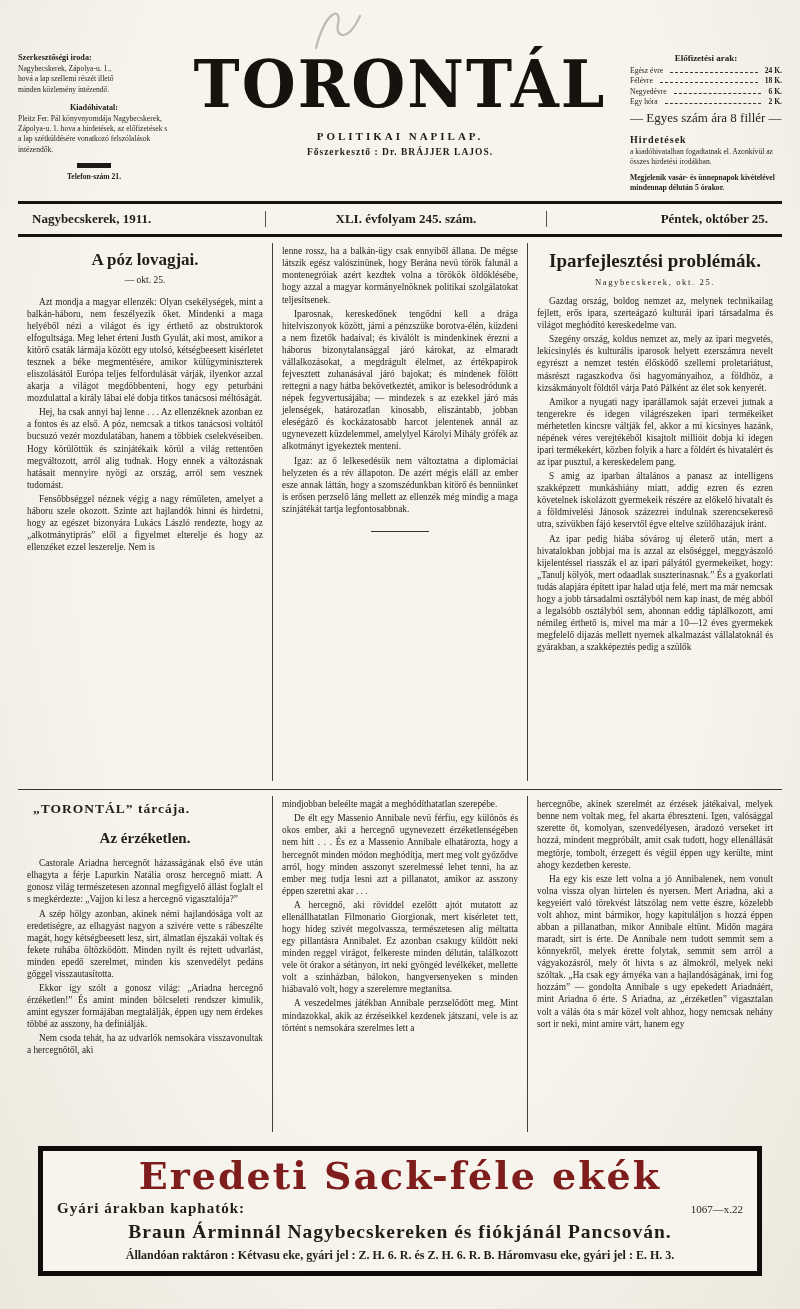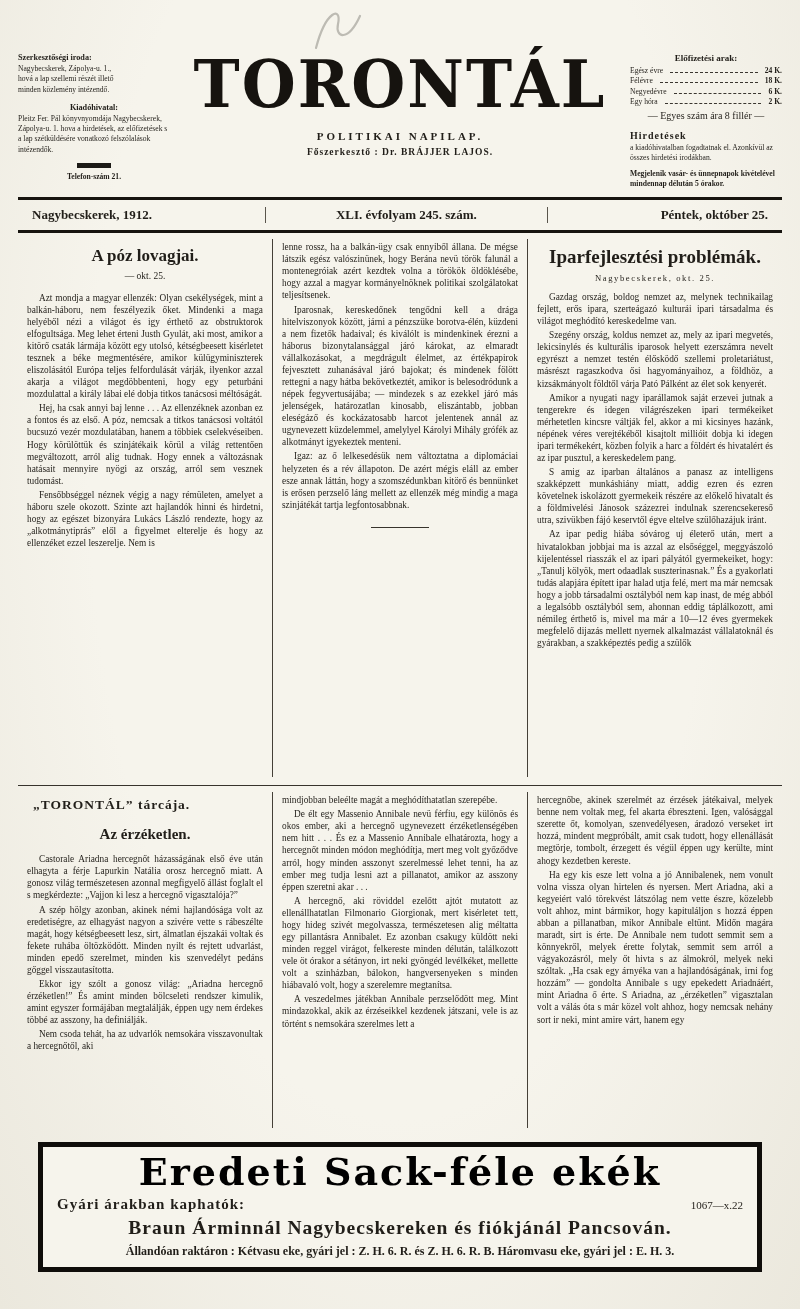--- a/index.html
+++ b/index.html
@@ -25,21 +25,21 @@
     font-family:"DejaVu Serif", serif; font-weight:bold; font-size:62px;
     letter-spacing:2px; line-height:1; transform:scaleY(1.06); transform-origin:top;
     color:#16130f;
   }
   .mast-sub { margin-top:16px; font-weight:bold; font-size:11px; letter-spacing:3px; }
   .mast-ed { margin-top:5px; font-weight:bold; font-size:9.5px; letter-spacing:1px; }
   .hr-title { font-weight:bold; font-size:9px; text-align:center; margin-bottom:2px; }
   .price-row { display:flex; align-items:baseline; gap:7px; }
   .price-leader { flex:1; border-bottom:1px dashed #3a362f; margin-bottom:2px; }
   .price-val { font-weight:bold;text-align:right; }
-  .hr-single { margin-top:2px; font-size:10px; text-align:center; }
+  .hr-single { margin-top:2px; font-size:13px; text-align:left; }
   .hr-ads-title { margin-top:6px; font-weight:bold; font-size:10px; text-align:left; letter-spacing:1px; }
   .hr-body { margin-top:1px; }
   .hr-appears { margin-top:5px; font-weight:bold; }
 
   
   .dateline-wrap { margin:4px 18px 0; border-top:3px solid #17140f; border-bottom:3px solid #17140f; }
   .dateline { display:flex; justify-content:space-between; align-items:center; padding:7px 14px; font-weight:bold; font-size:13px; }
   .dl-mid { border-left:1px solid #5a554c; border-right:1px solid #5a554c; padding:0 70px; }
 
   
@@ -54,21 +54,21 @@
   .art-title.sm { font-size:19px; }
   .art-date { text-align:center; font-size:9.5px; margin-bottom:9px; }
   .art-place { text-align:center; font-size:8.6px; letter-spacing:1.6px; margin-bottom:7px; }
   .short-rule { width:58px; border-top:1px solid #37332c; margin:16px auto 0; }
   .section-rule { border-top:1px solid #37332c; margin:8px 18px 0; }
   .tarca-header { font-weight:bold; font-size:13.5px; letter-spacing:1px; padding:2px 0 3px 6px; }
   .tarca-title { font-size:15px; font-weight:bold; text-align:center; margin:8px 0 9px; }
 
   
   .ad { margin:14px 38px 0; border:5px solid #0f0d0a; padding:2px 14px 8px; background:#f6f4ec; }
-  .ad-headline { text-align:center; font-family:"DejaVu Serif", serif; font-weight:bold; font-size:38px; letter-spacing:2px; color:#000000; }
+  .ad-headline { text-align:center; font-family:"DejaVu Serif", serif; font-weight:bold; font-size:38px; letter-spacing:2px; color:#7f1d1d; }
   .ad-row { display:flex; justify-content:space-between; align-items:center; margin-top:2px; }
   .ad-sub { font-weight:bold; font-size:15px; letter-spacing:1px; }
   .ad-ref { font-size:11px; }
   .ad-main { text-align:center; font-weight:bold; font-size:19.5px; letter-spacing:1px; margin-top:4px; }
   .ad-foot { text-align:center; font-weight:bold; font-size:12px; margin-top:5px; }
 </style>
 </head>
 <body>
 
 <div class="page">
@@ -124,21 +124,21 @@
 
       <div class="hr-single">— Egyes szám ára 8 fillér —</div>
       <div class="hr-ads-title">Hirdetések</div>
       <div class="hr-body">a kiadóhivatalban fogadtatnak el. Azonkívül az összes hirdetési irodákban.</div>
       <div class="hr-body hr-appears">Megjelenik vasár- és ünnepnapok kivételével mindennap délután 5 órakor.</div>
     </div>
   </div>
 
   <div class="dateline-wrap">
     <div class="dateline">
-      <span>Nagybecskerek, 1912.</span>
+      <span>Nagybecskerek, 1911.</span>
       <span class="dl-mid">XLI. évfolyam 245. szám.</span>
       <span>Péntek, október 25.</span>
     </div>
   </div>
 
   <div class="columns top">
 
     <div class="col">
       <h2 class="art-title">A póz lovagjai.</h2>
       <div class="art-date">— okt. 25.</div>

